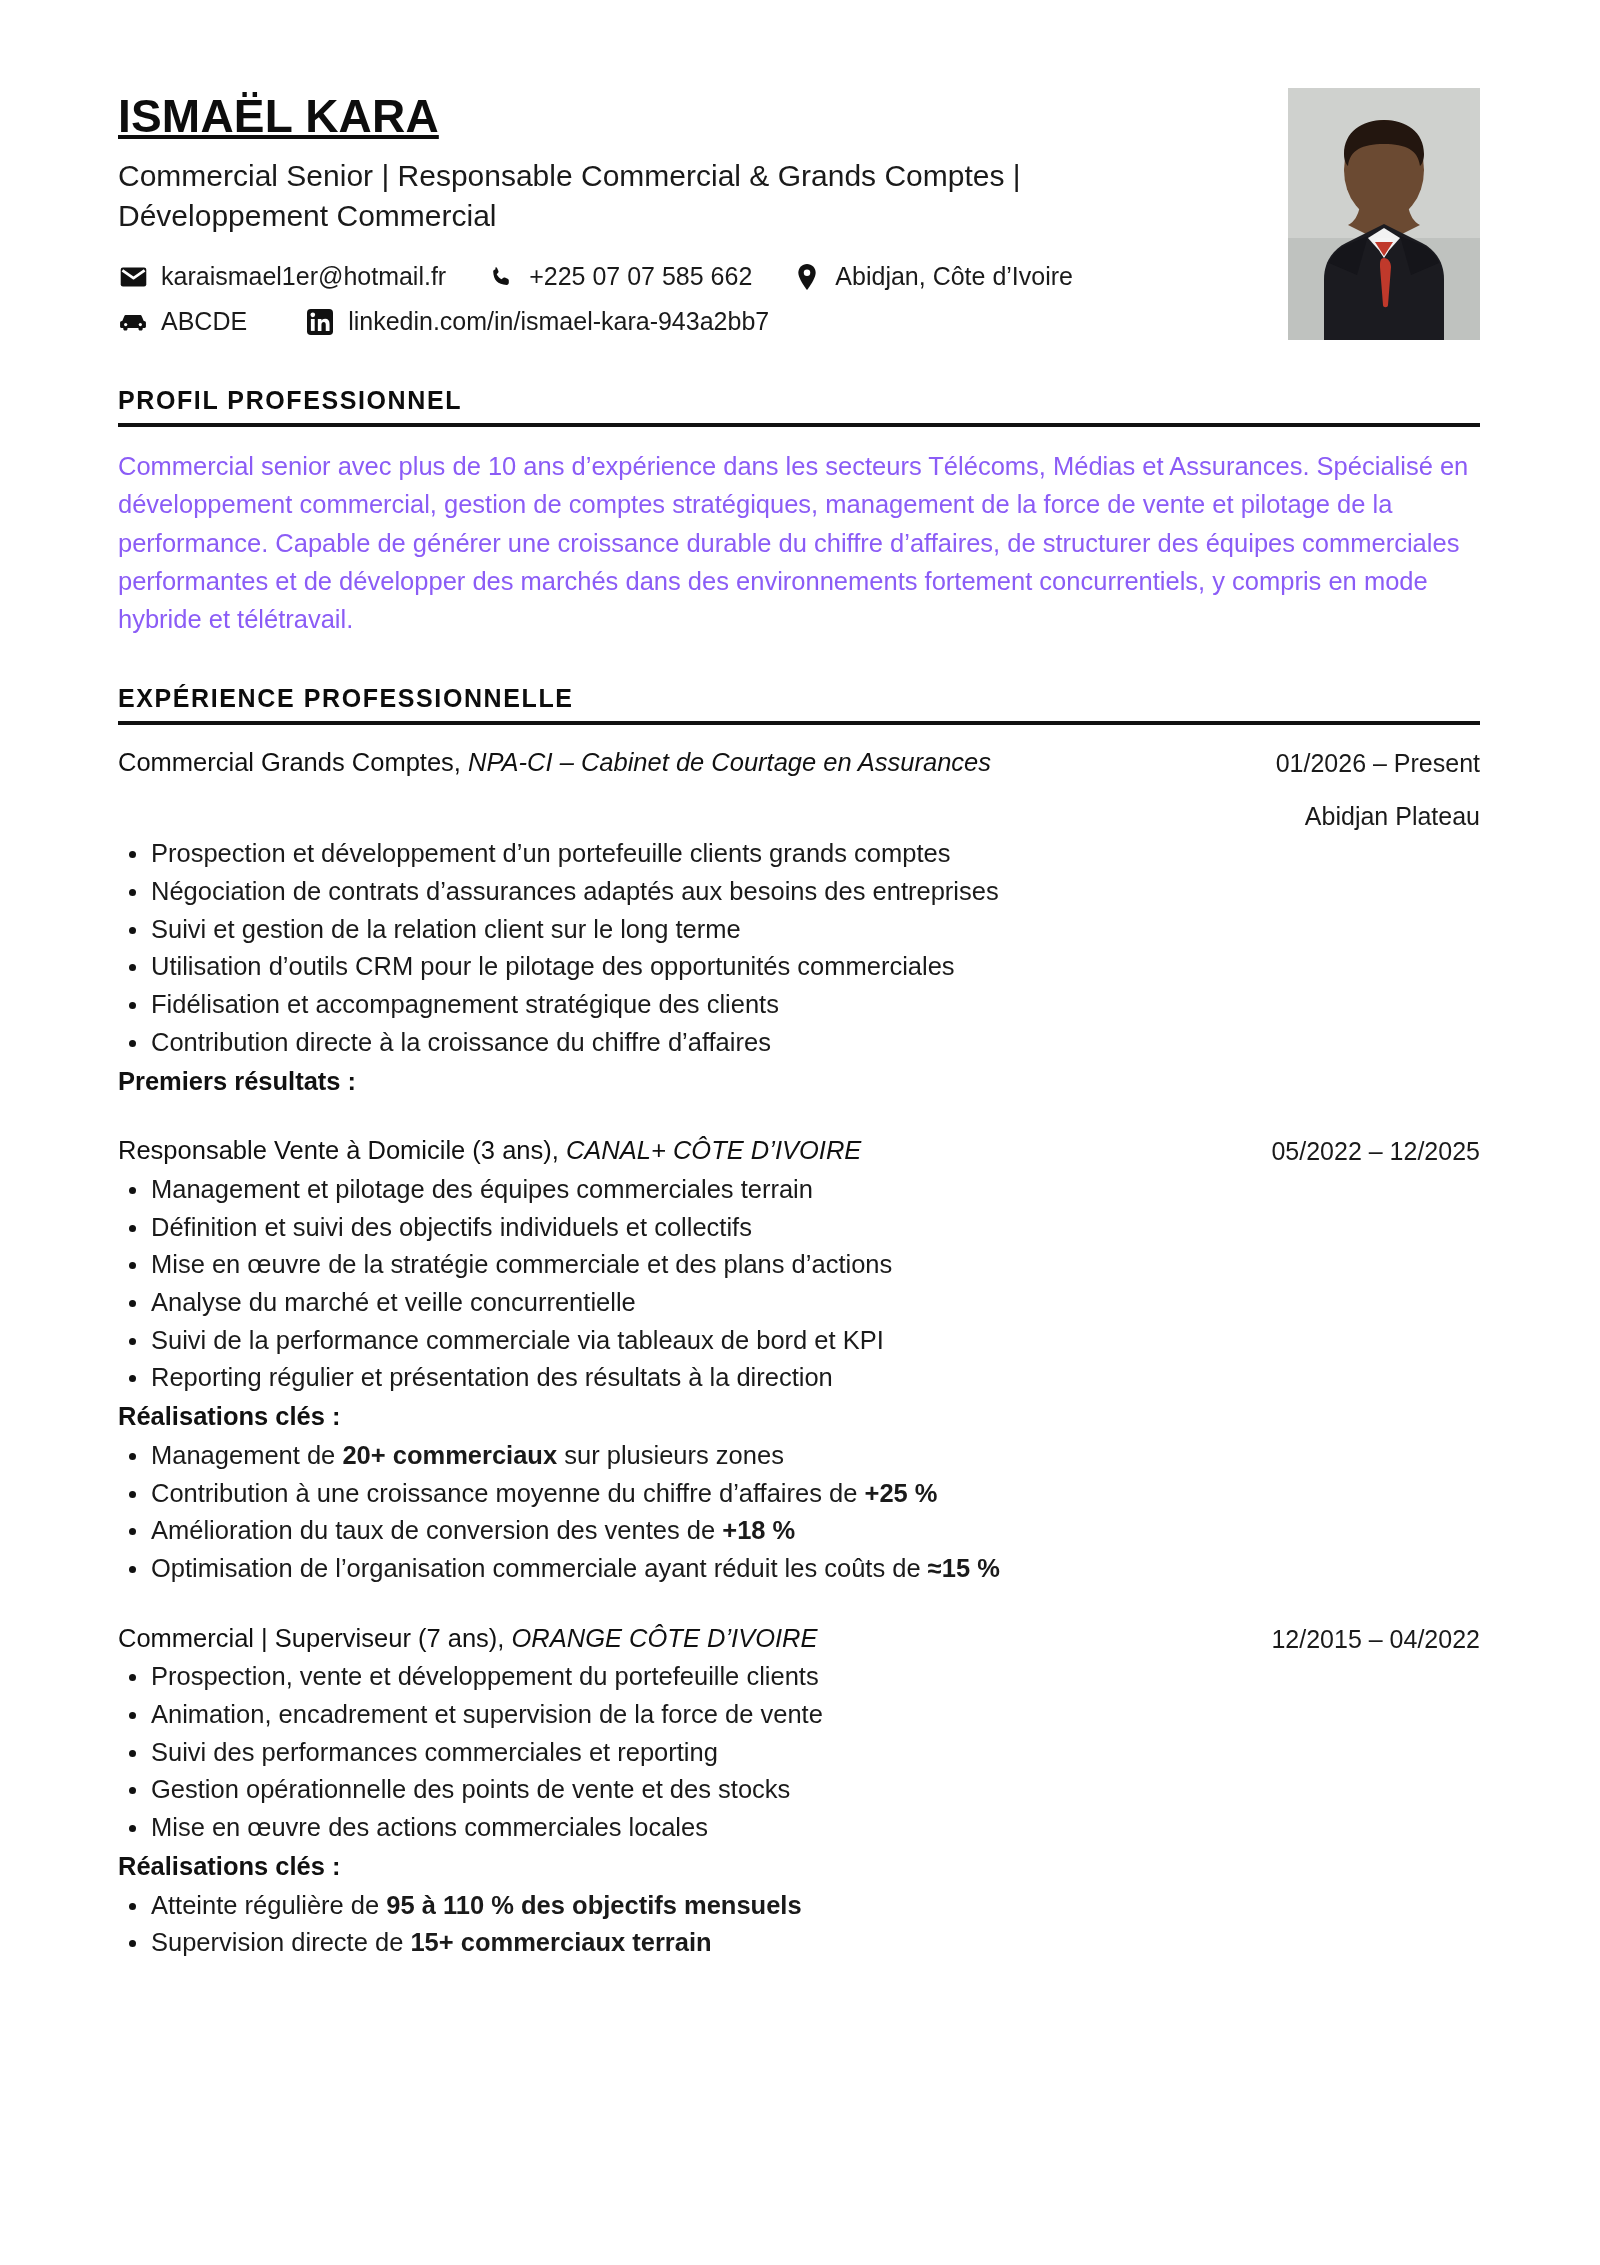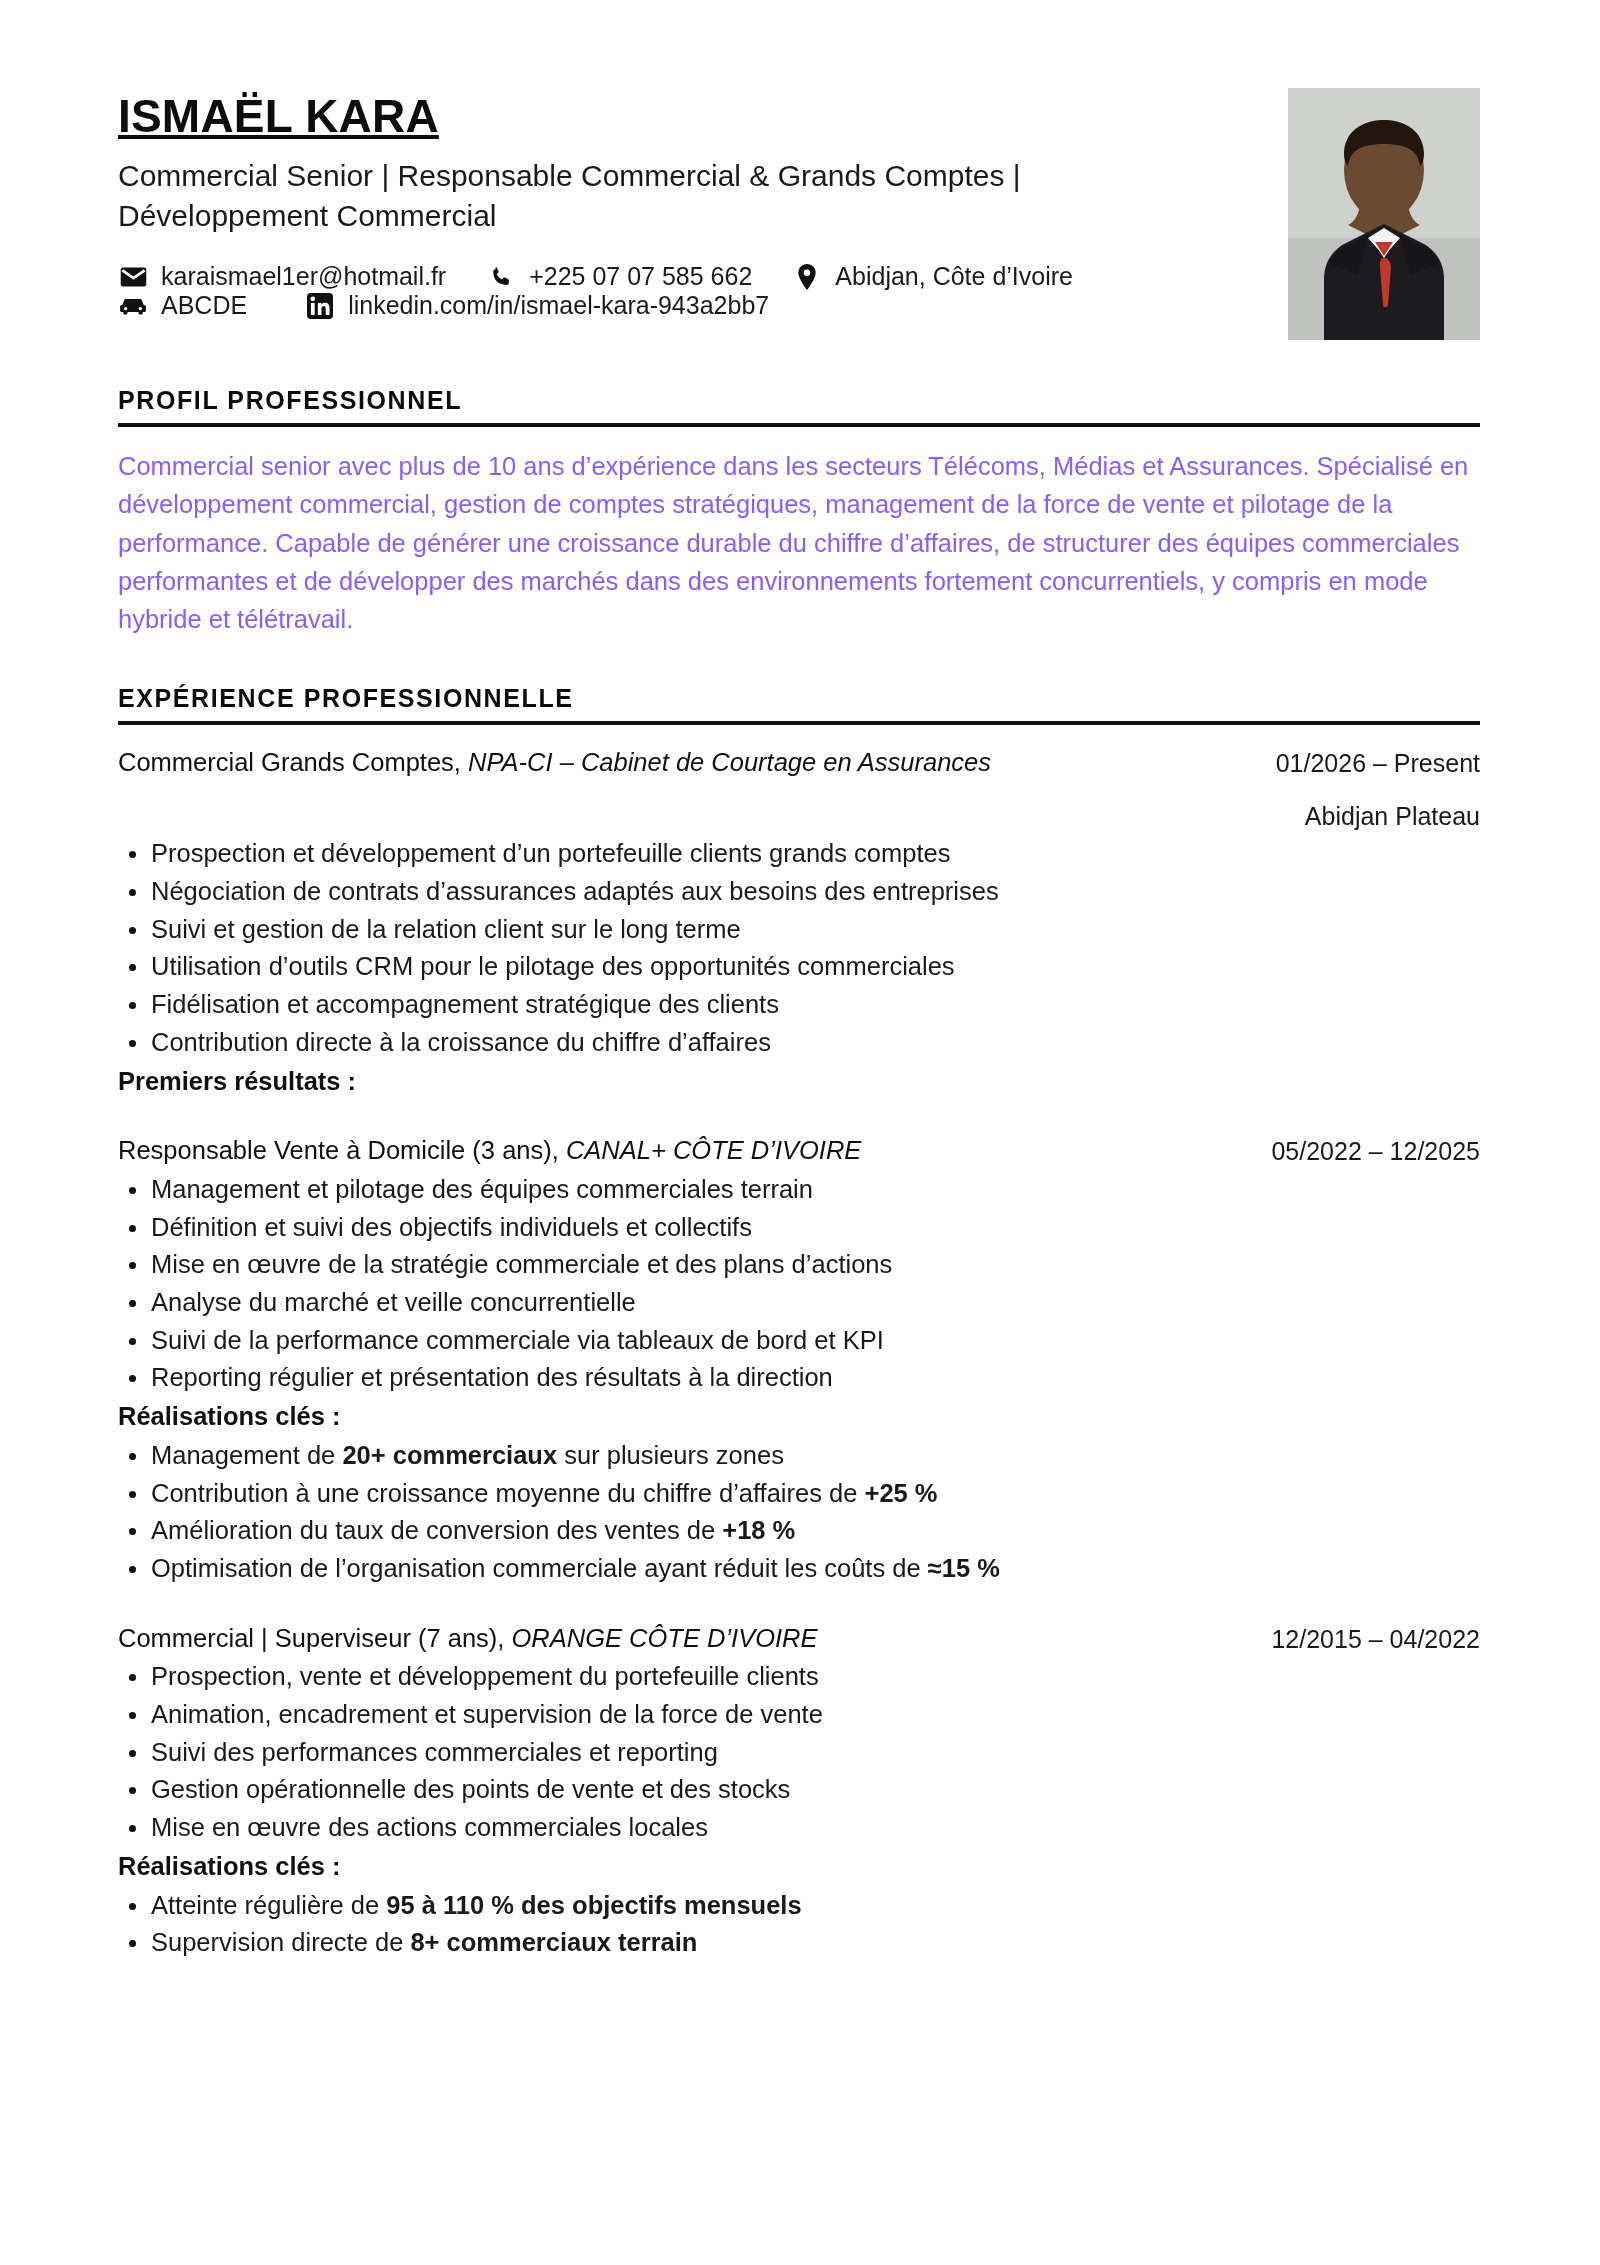--- a/index.html
+++ b/index.html
@@ -46,20 +46,21 @@
     font-size: 30px;
     font-weight: 400;
     line-height: 1.33;
     color: #1a1a1a;
     margin: 0 0 26px 0;
     max-width: 960px;
   }
   .contact-rows {
     display: flex;
     flex-direction: column;
+    gap: 16px;
   }
   .contact-row {
     display: flex;
     align-items: center;
     flex-wrap: nowrap;
   }
   .contact-item {
     display: flex;
     align-items: center;
     font-size: 25px;
@@ -325,19 +326,19 @@
           <ul class="bullets">
             <li>Prospection, vente et développement du portefeuille clients</li>
             <li>Animation, encadrement et supervision de la force de vente</li>
             <li>Suivi des performances commerciales et reporting</li>
             <li>Gestion opérationnelle des points de vente et des stocks</li>
             <li>Mise en œuvre des actions commerciales locales</li>
           </ul>
           <div class="sub-head">Réalisations clés :</div>
           <ul class="bullets">
             <li><span>Atteinte régulière de </span><b>95 à 110 % des objectifs mensuels</b><span></span></li>
-            <li><span>Supervision directe de </span><b>8+ commerciaux terrain</b><span></span></li>
+            <li><span>Supervision directe de </span><b>15+ commerciaux terrain</b><span></span></li>
           </ul>
         </div>
       </div>
   </div>
 
 </div>
 
 </body></html>

